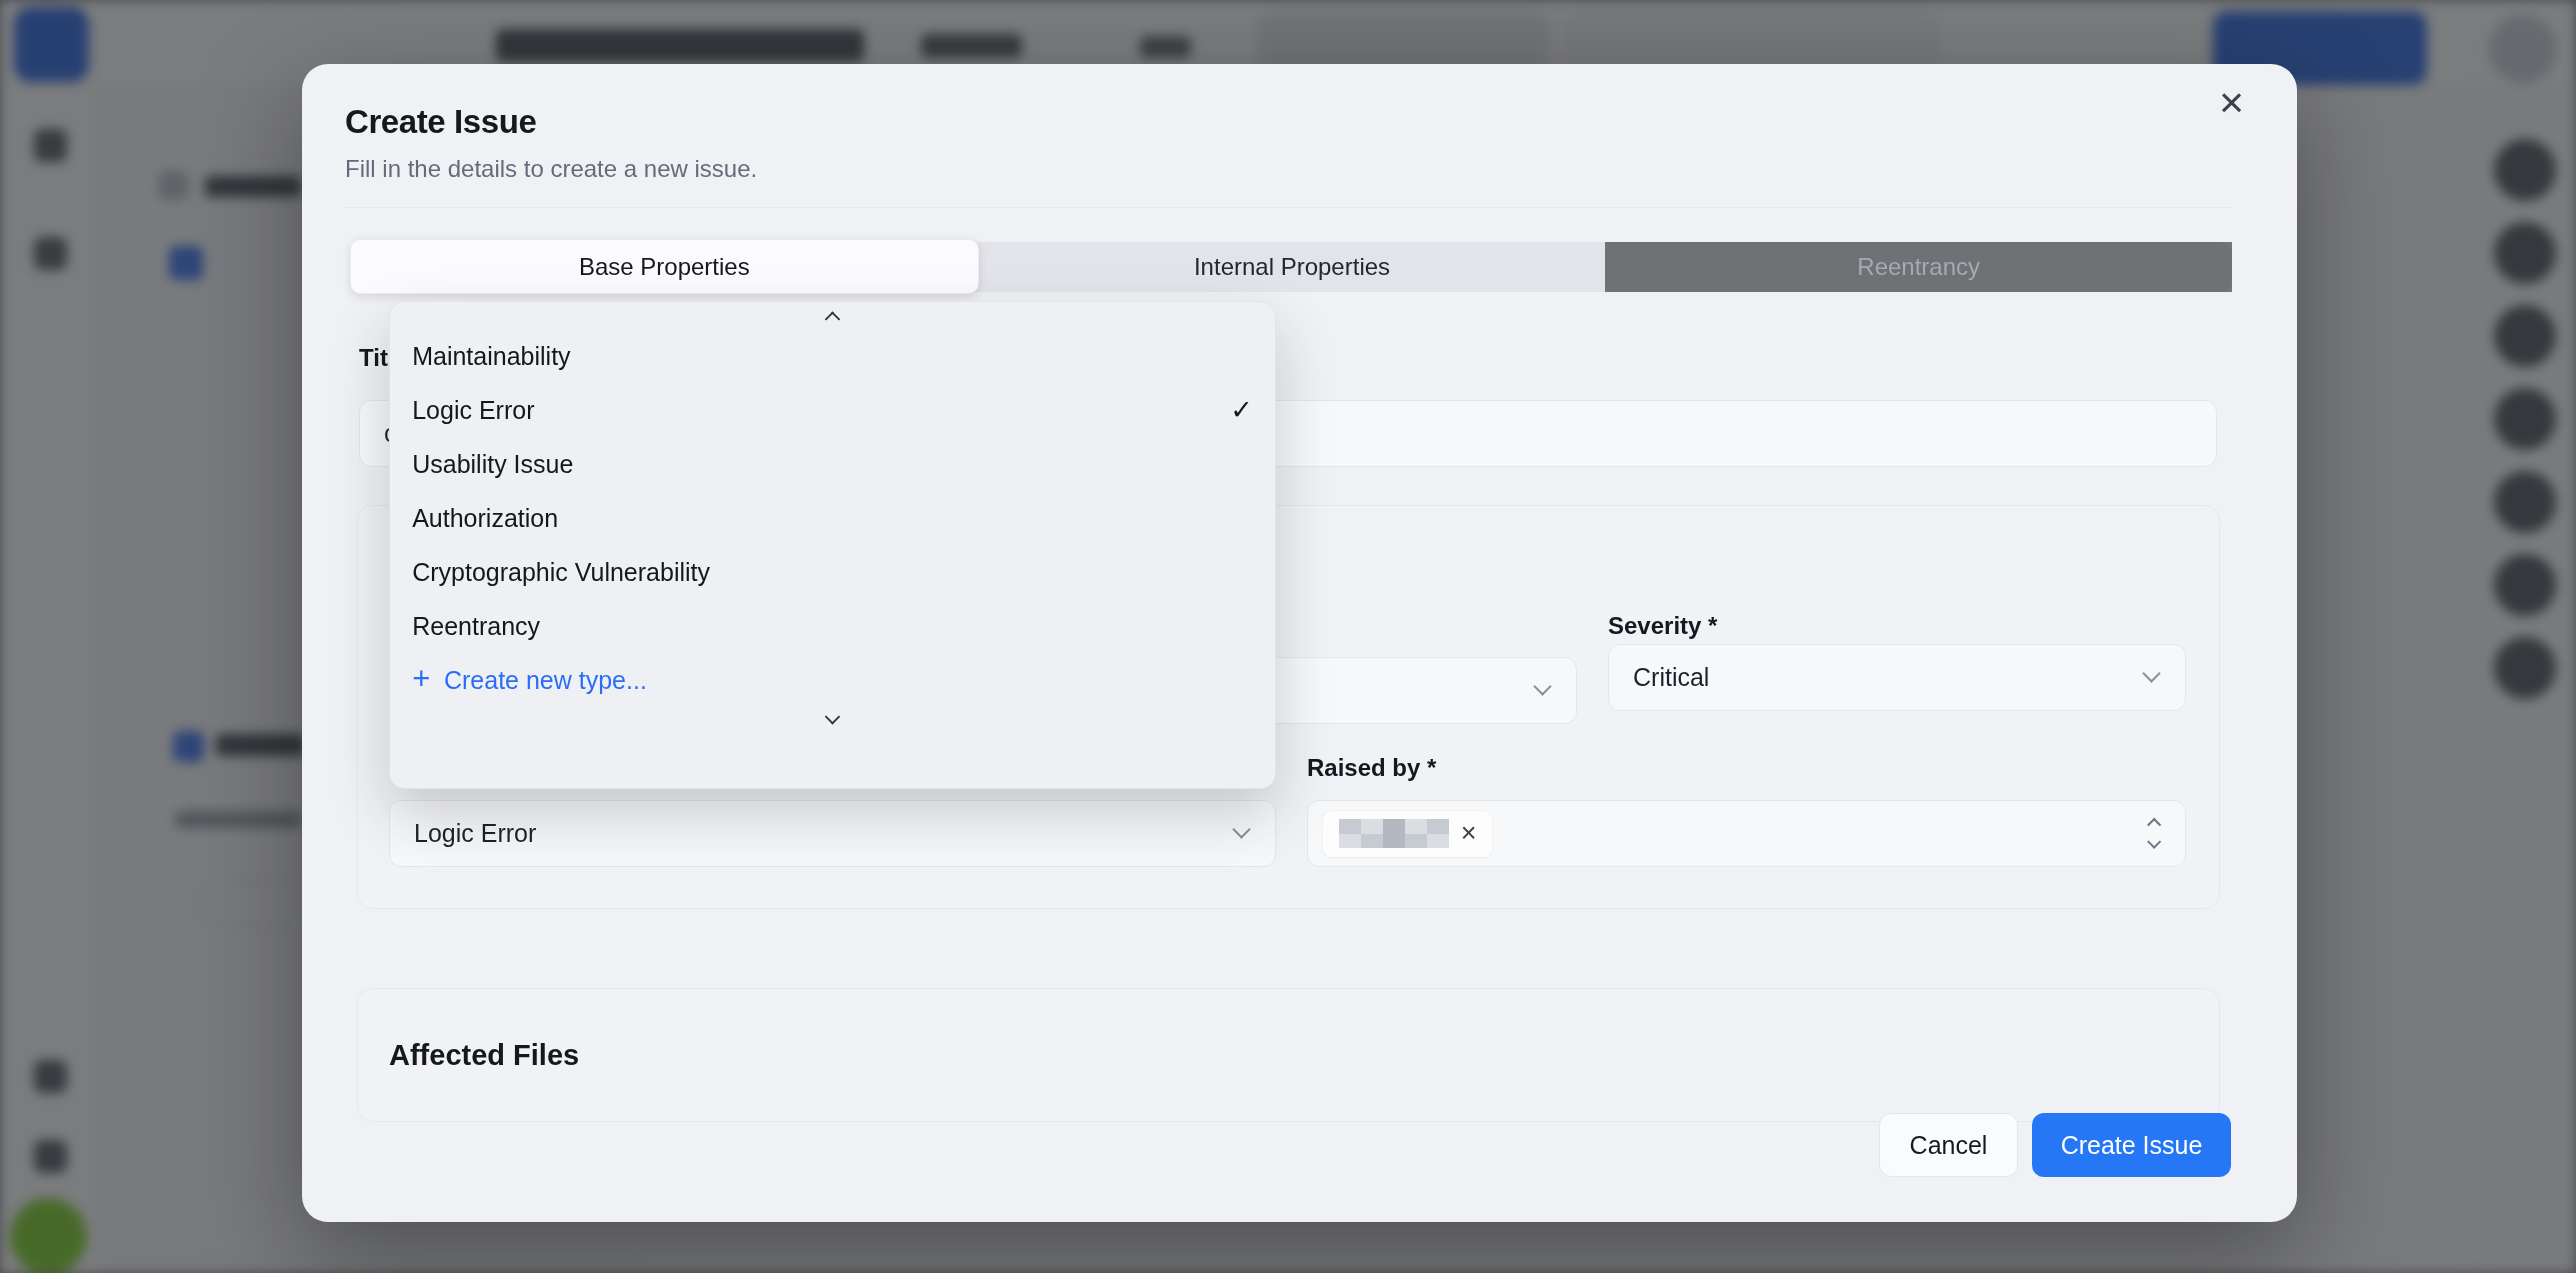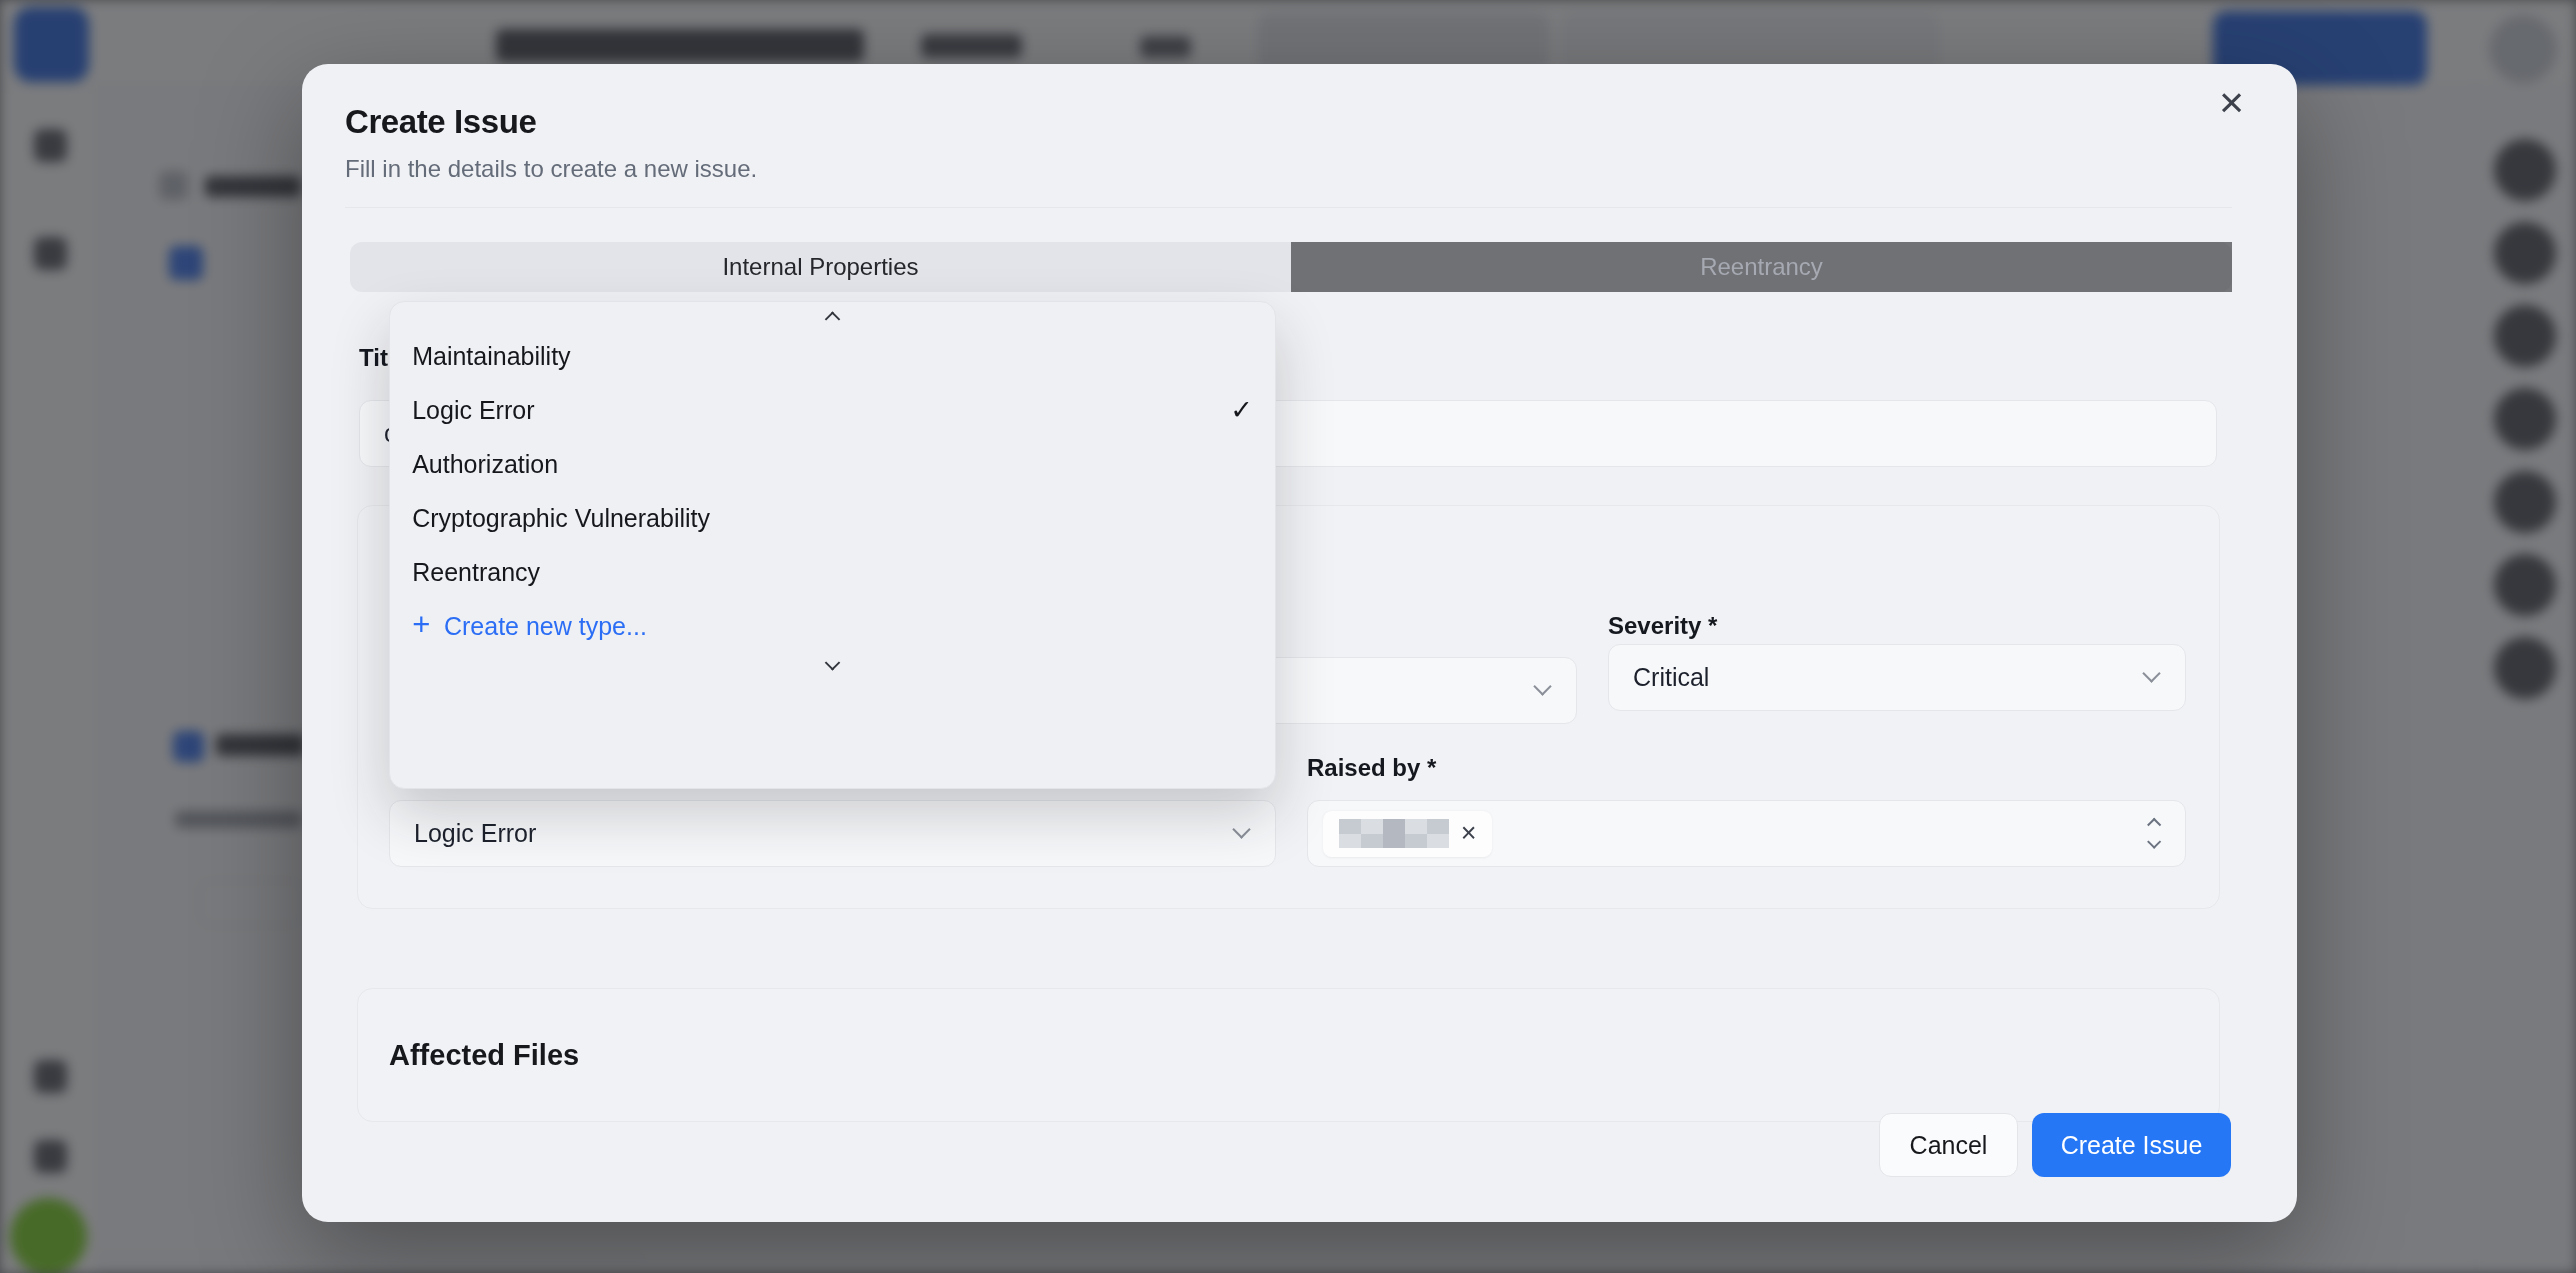--- a/index.html
+++ b/index.html
@@ -134,20 +134,21 @@
 
 <div class="dim"></div>
 
 <div class="modal">
   <div class="modal-title">Create Issue</div>
   <div class="modal-sub">Fill in the details to create a new issue.</div>
   <div class="modal-close">×</div>
   <div class="hdr-divider"></div>
 
   <div class="tabs">
+    <div class="tab active">Base Properties</div>
     <div class="tab">Internal Properties</div>
     <div class="tab dim">Reentrancy</div>
   </div>
 
   <div class="field-label" style="left:57px; top:280px;">Title *</div>
   <div class="input" style="left:57px; top:336px; width:1858px;">
     <span>c</span>
   </div>
 
   <div class="card card1">
@@ -204,20 +205,23 @@
       <span class="c-up"></span>
     </div>
   <div class="dd-item">
     <span>Maintainability</span>
   </div>
   <div class="dd-item">
     <span>Logic Error</span>
     <span class="check">✓</span>
   </div>
   <div class="dd-item">
+    <span>Usability Issue</span>
+  </div>
+  <div class="dd-item">
     <span>Authorization</span>
   </div>
   <div class="dd-item">
     <span>Cryptographic Vulnerability</span>
   </div>
   <div class="dd-item">
     <span>Reentrancy</span>
   </div>
   <div class="dd-item create">
     <span class="plus">+</span>

